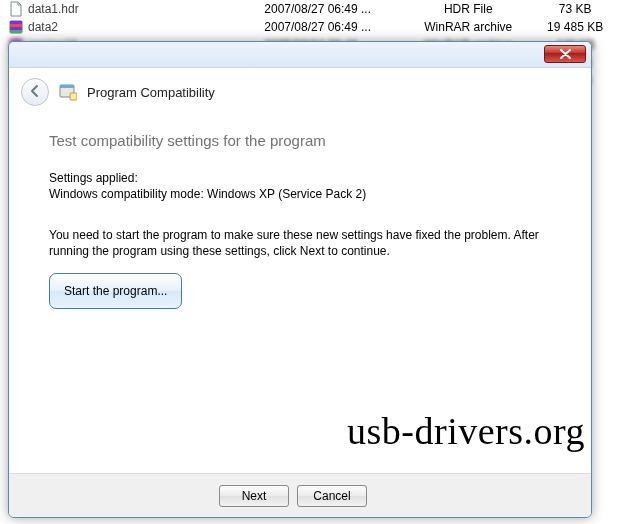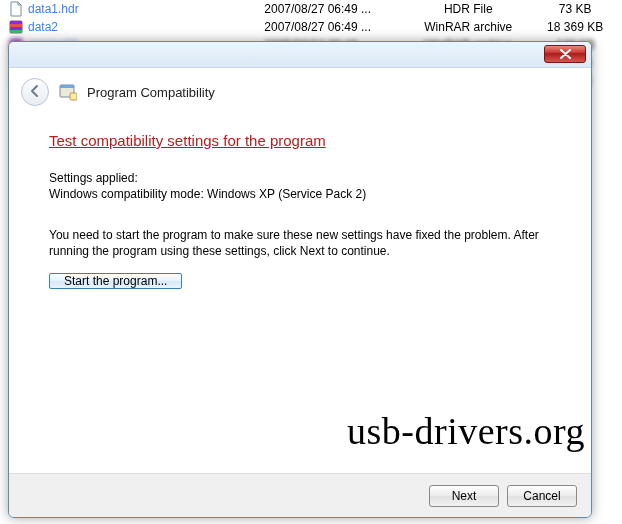--- a/index.html
+++ b/index.html
@@ -25,21 +25,21 @@
     height: 18px;
     font-size: 12px;
     color: #000;
   }
   .file-row.blur { filter: blur(2.2px); opacity: .9; }
   .file-icon { width: 16px; height: 16px; margin-right: 4px; flex-shrink: 0; }
   .col-name { width: 235px; display:flex; align-items:center;}
   .col-date { width: 140px; margin-left: 28px; }
   .col-type { width: 140px; text-align: center; }
   .col-size { width: 80px; text-align: center;}
-  .file-name { color: #3b82f6; }
+  .file-name { color: #404040; }
 
   .dialog {
     position: absolute;
     left: 8px;
     top: 41px;
     width: 584px;
     height: 477px;
     background: #fff;
     border: 1px solid #5b8ab0;
     box-shadow: 0 0 12px rgba(0,0,0,.35);
@@ -77,41 +77,41 @@
     cursor:pointer;
   }
   .back-arrow { font-size: 14px; color:#5b6b7d; }
   .app-icon { width:18px;height:18px; }
   .wizard-title { font-size: 13px; color:#222; }
   .content {
     padding: 20px 32px 8px 40px;
     height: 370px;
     position: relative;
   }
-  .heading { color:#b91c1c; font-size: 15px; margin-bottom: 22px; text-decoration: underline; }
+  .heading { color:#737373; font-size: 15px; margin-bottom: 22px; }
   .label-line { font-size: 12px; margin-bottom: 2px; }
   .body-text { font-size: 12px; margin-top: 26px; line-height: 1.35; }
   .start-btn {
     margin-top: 14px;
-    height: 16px;
+    height: 36px;
     padding: 0 14px;
     font-size: 12px;
     border: 1px solid #3c7fb1;
-    border-radius: 2px;
+    border-radius: 7px;
     background: linear-gradient(#fefefe,#e7f1fb 48%,#d7e9f8 52%,#e9f3fc);
     cursor:pointer;
   }
   .footer {
     position:absolute;
     left:0;right:0;bottom:0;
     height: 44px;
     background: #f0f0f0;
     border-top: 1px solid #dcdcdc;
     display:flex;
-    justify-content:flex-end;
+    justify-content:center;
     align-items:center;
     padding-right: 14px;
     gap: 8px;
   }
   .win-btn {
     min-width: 70px;
     height: 22px;
     font-size: 12px;
     border: 1px solid #8a8a8a;
     border-radius: 3px;
@@ -151,21 +151,21 @@
             <rect x="2" y="2" width="12" height="12" rx="1" fill="#fff" stroke="#7a6a4a"></rect>
             <rect x="2" y="2" width="12" height="3" fill="#8a2be2"></rect>
             <rect x="2" y="8" width="12" height="3" fill="#8a2be2"></rect>
             <rect x="2" y="5" width="12" height="3" fill="#d9534f"></rect>
             <rect x="2" y="11" width="12" height="3" fill="#3cb371"></rect>
           </svg></span>
         <span class="file-name">data2</span>
       </div>
       <div class="col-date">2007/08/27 06:49 ...</div>
       <div class="col-type">WinRAR archive</div>
-      <div class="col-size">18 369 KB</div>
+      <div class="col-size">19 485 KB</div>
     </div>
     <div class="file-row blur">
       <div class="col-name">
         <span class="file-icon"><svg width="16" height="16" viewBox="0 0 16 16">
             <rect x="2" y="2" width="12" height="12" rx="1" fill="#fff" stroke="#7a6a4a"></rect>
             <rect x="2" y="2" width="12" height="3" fill="#8a2be2"></rect>
             <rect x="2" y="8" width="12" height="3" fill="#8a2be2"></rect>
             <rect x="2" y="5" width="12" height="3" fill="#d9534f"></rect>
             <rect x="2" y="11" width="12" height="3" fill="#3cb371"></rect>
           </svg></span>

